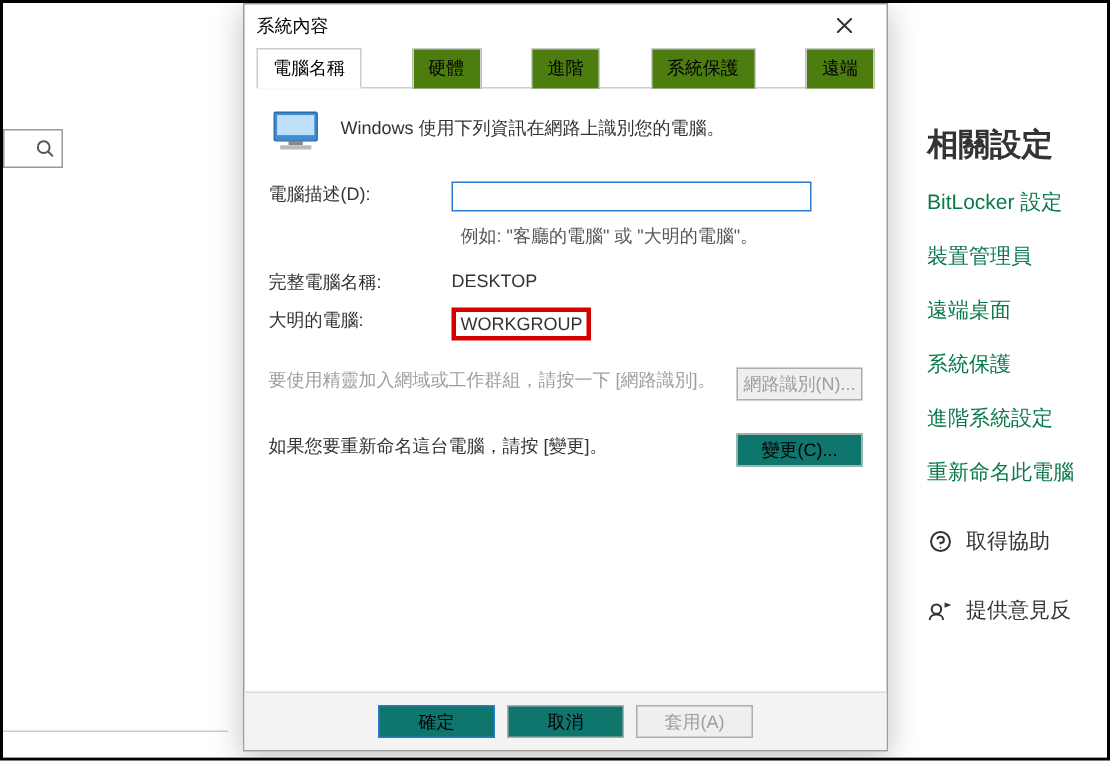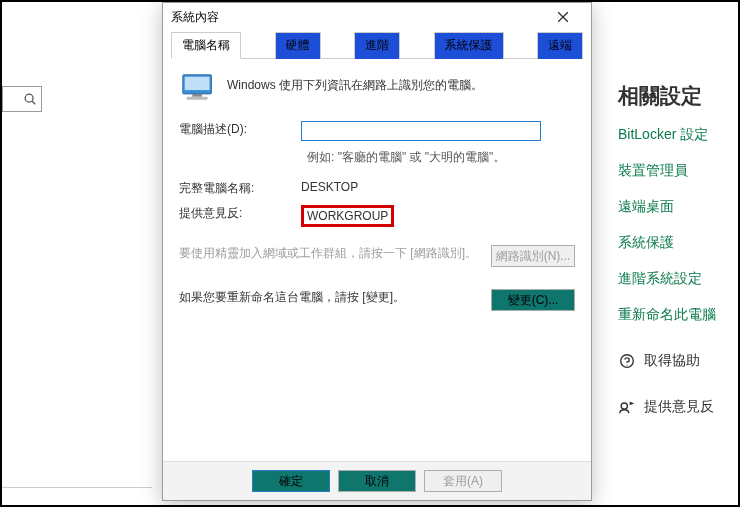--- a/index.html
+++ b/index.html
@@ -56,21 +56,21 @@
   .tabs {
     display: flex; margin: 0 8px; border-bottom: 1px solid #ccc; font-size: 12px;
     position: relative;
     justify-content: space-between;
   }
   .tab {
     padding: 4px 10px; border: 1px solid #ccc; border-bottom: none; margin-right: 0px;
     background: #fff; cursor: pointer; position: relative; top: 1px;
   }
   .tab.active { background: #fff; border-bottom: 1px solid #fff; }
-  .tab:not(.active) { background: #1d4ed8; }
+  .tab:not(.active) { background: #4d7c0f; }
   .pane {
     flex: 1; padding: 12px 16px 8px 16px; font-size: 12px; color: #333;
   }
   .row { display: flex; align-items: flex-start; margin-bottom: 8px; }
   .icon-pc {
     width: 42px; height: 36px; flex: 0 0 42px; margin-right: 6px;
   }
   .label-col { width: 122px; flex: 0 0 122px; color: #333; }
   .val-col { flex: 1; color: #333; }
   .textinput {
@@ -173,21 +173,21 @@
       </div>
     </div>
     <div class="hint">例如: "客廳的電腦" 或 "大明的電腦"。</div>
 
     <div class="row">
       <div class="label-col">完整電腦名稱:</div>
       <div class="val-col">DESKTOP</div>
     </div>
 
     <div class="row">
-      <div class="label-col">提供意見反:</div>
+      <div class="label-col">大明的電腦:</div>
       <div class="val-col">
         <span class="highlight">WORKGROUP</span>
       </div>
     </div>
 
     <div class="actionrow" style="margin-top:18px;">
       <div class="text disabled-text">要使用精靈加入網域或工作群組，請按一下 [網路識別]。</div>
       <button class="btn" disabled="">網路識別(N)...</button>
     </div>
 

